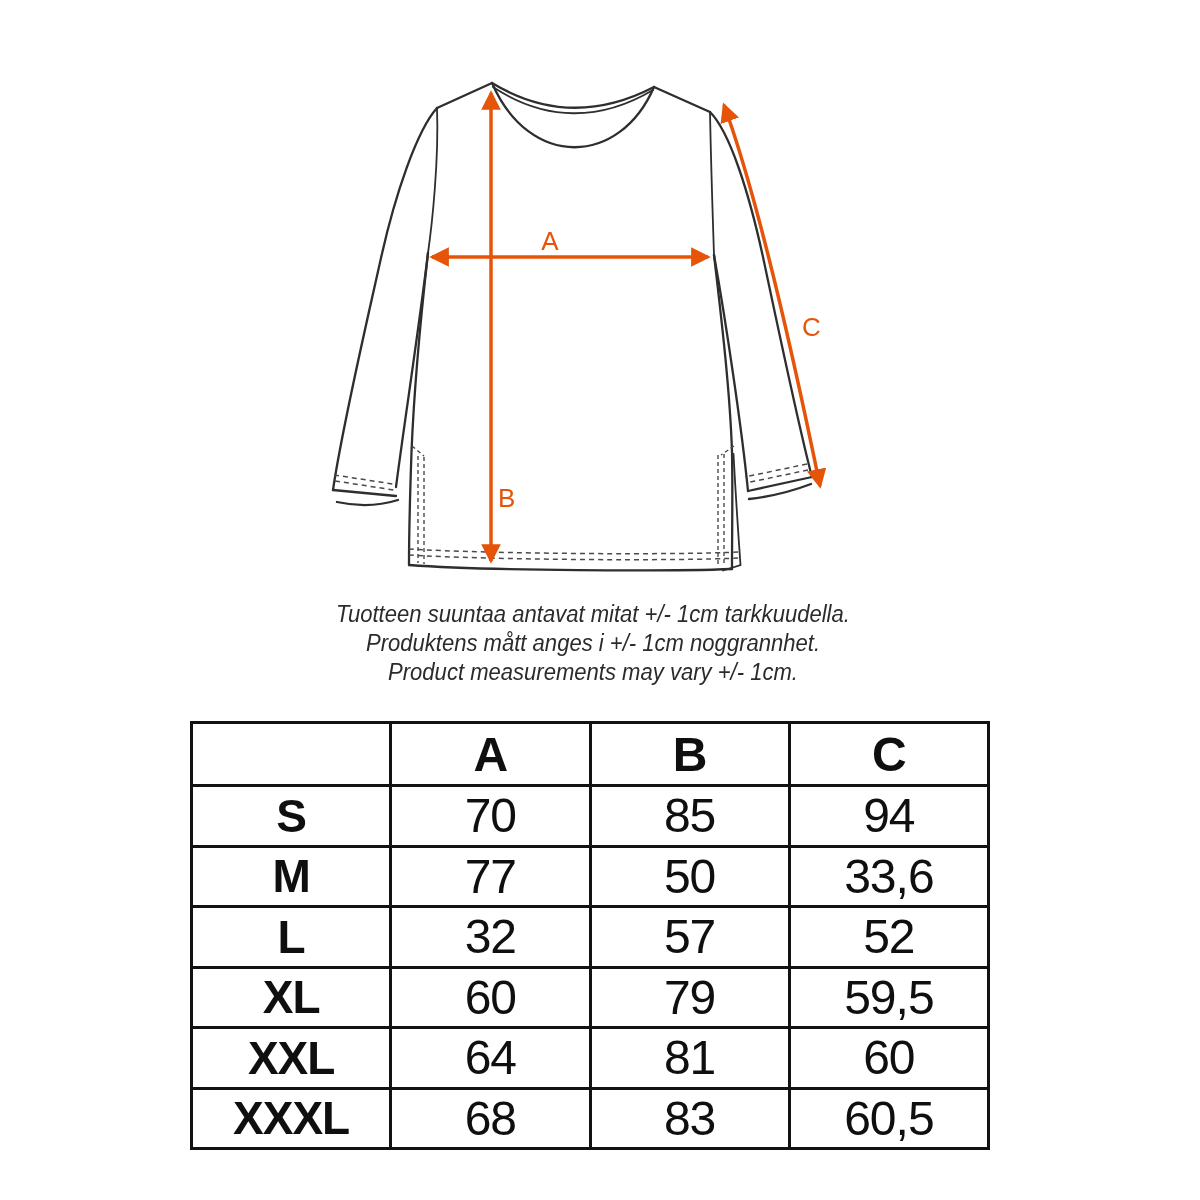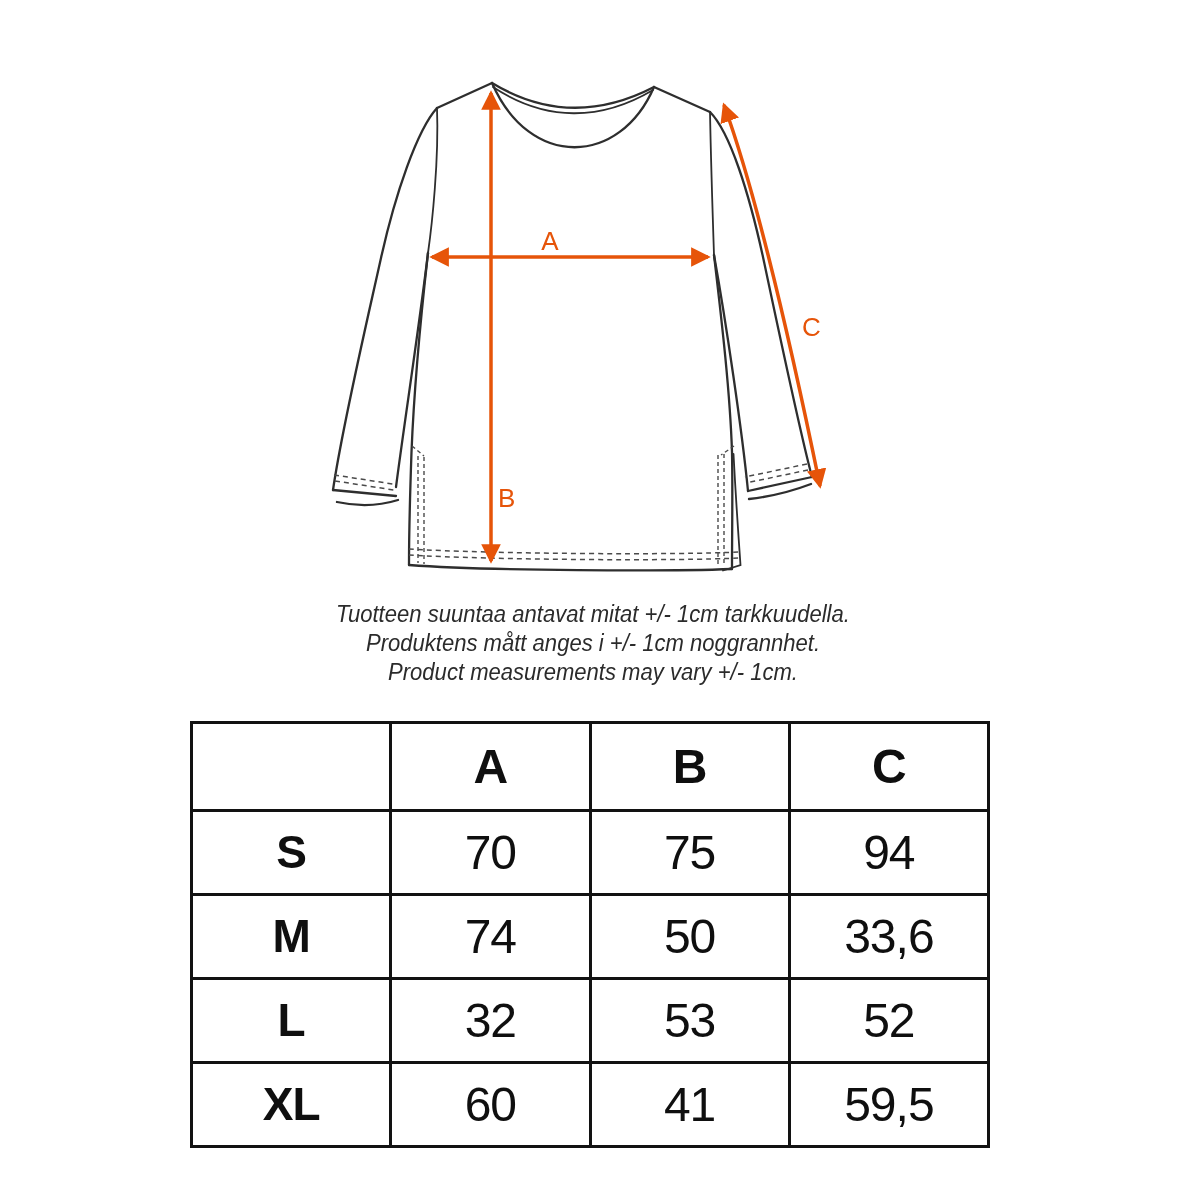--- a/index.html
+++ b/index.html
@@ -135,37 +135,49 @@
     <tbody>
       <tr class="head-row">
         <td class="head"></td>
         <td class="head">A</td>
         <td class="head">B</td>
         <td class="head">C</td>
       </tr>
       <tr>
         <td class="size-label">S</td>
         <td>70</td>
-        <td>75</td>
+        <td>85</td>
         <td>94</td>
       </tr>
       <tr>
         <td class="size-label">M</td>
-        <td>74</td>
+        <td>77</td>
         <td>50</td>
         <td>33,6</td>
       </tr>
       <tr>
         <td class="size-label">L</td>
         <td>32</td>
-        <td>53</td>
+        <td>57</td>
         <td>52</td>
       </tr>
       <tr>
         <td class="size-label">XL</td>
         <td>60</td>
-        <td>41</td>
+        <td>79</td>
         <td>59,5</td>
+      </tr>
+      <tr>
+        <td class="size-label">XXL</td>
+        <td>64</td>
+        <td>81</td>
+        <td>60</td>
+      </tr>
+      <tr>
+        <td class="size-label">XXXL</td>
+        <td>68</td>
+        <td>83</td>
+        <td>60,5</td>
       </tr>
     </tbody>
   </table>
 
 </div>
 
 </body></html>

